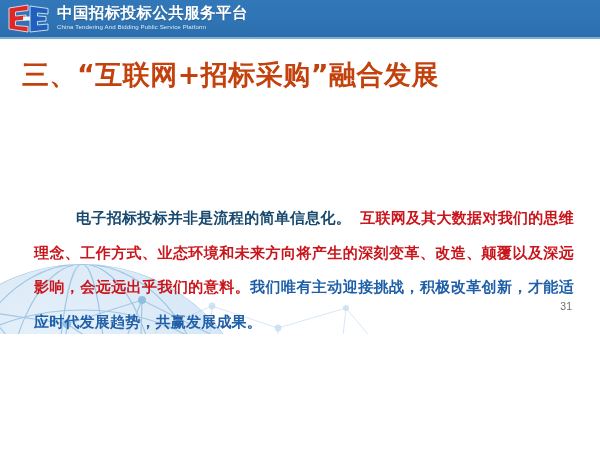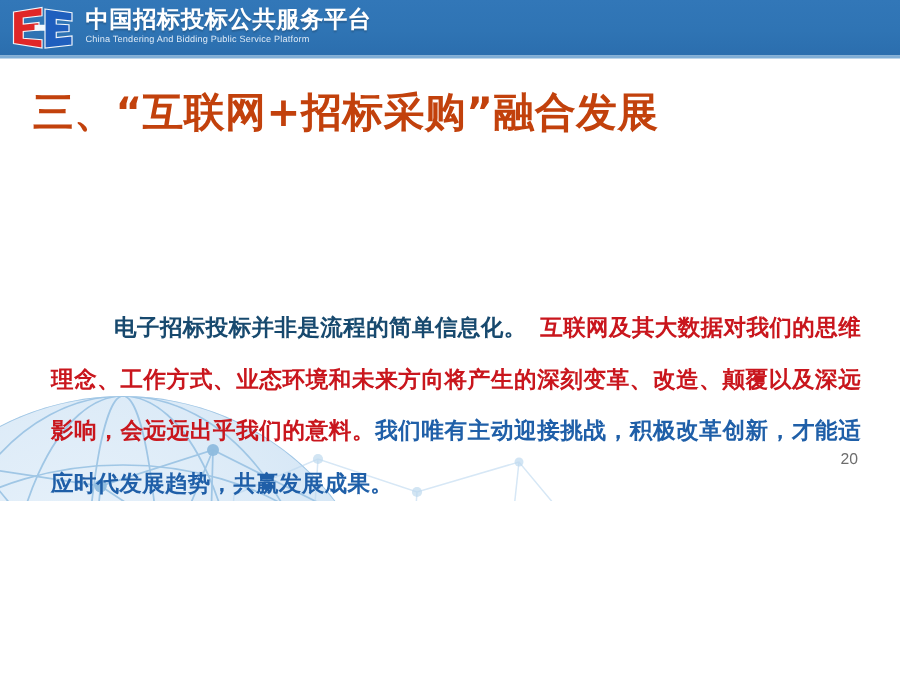--- a/index.html
+++ b/index.html
@@ -267,15 +267,15 @@
       <div id="header-title-en">China Tendering And Bidding Public Service Platform</div>
     </div>
   </div>
 
   <div id="slide-title">三、“互联网+招标采购”融合发展</div>
 
   <div id="body-text">
     <span class="indent"></span><span class="seg-dark">电子招标投标并非是流程的简单信息化。</span><span class="gap-sp"></span><span class="seg-red">互联网及其</span><span class="seg-red">大数据对我们的思维理念、工作方式、业态环境和未来方向将产生的深刻变革、改造、颠覆以及深远影响，会远远出乎我们的意料。</span><span class="seg-blue">我们唯有主动迎接挑战，积极改革创新，才能适应时代发展趋势，共赢发展成果。</span>
   </div>
 
-  <div id="page-number">20</div>
+  <div id="page-number">31</div>
 
 </div>
 
 </body></html>

